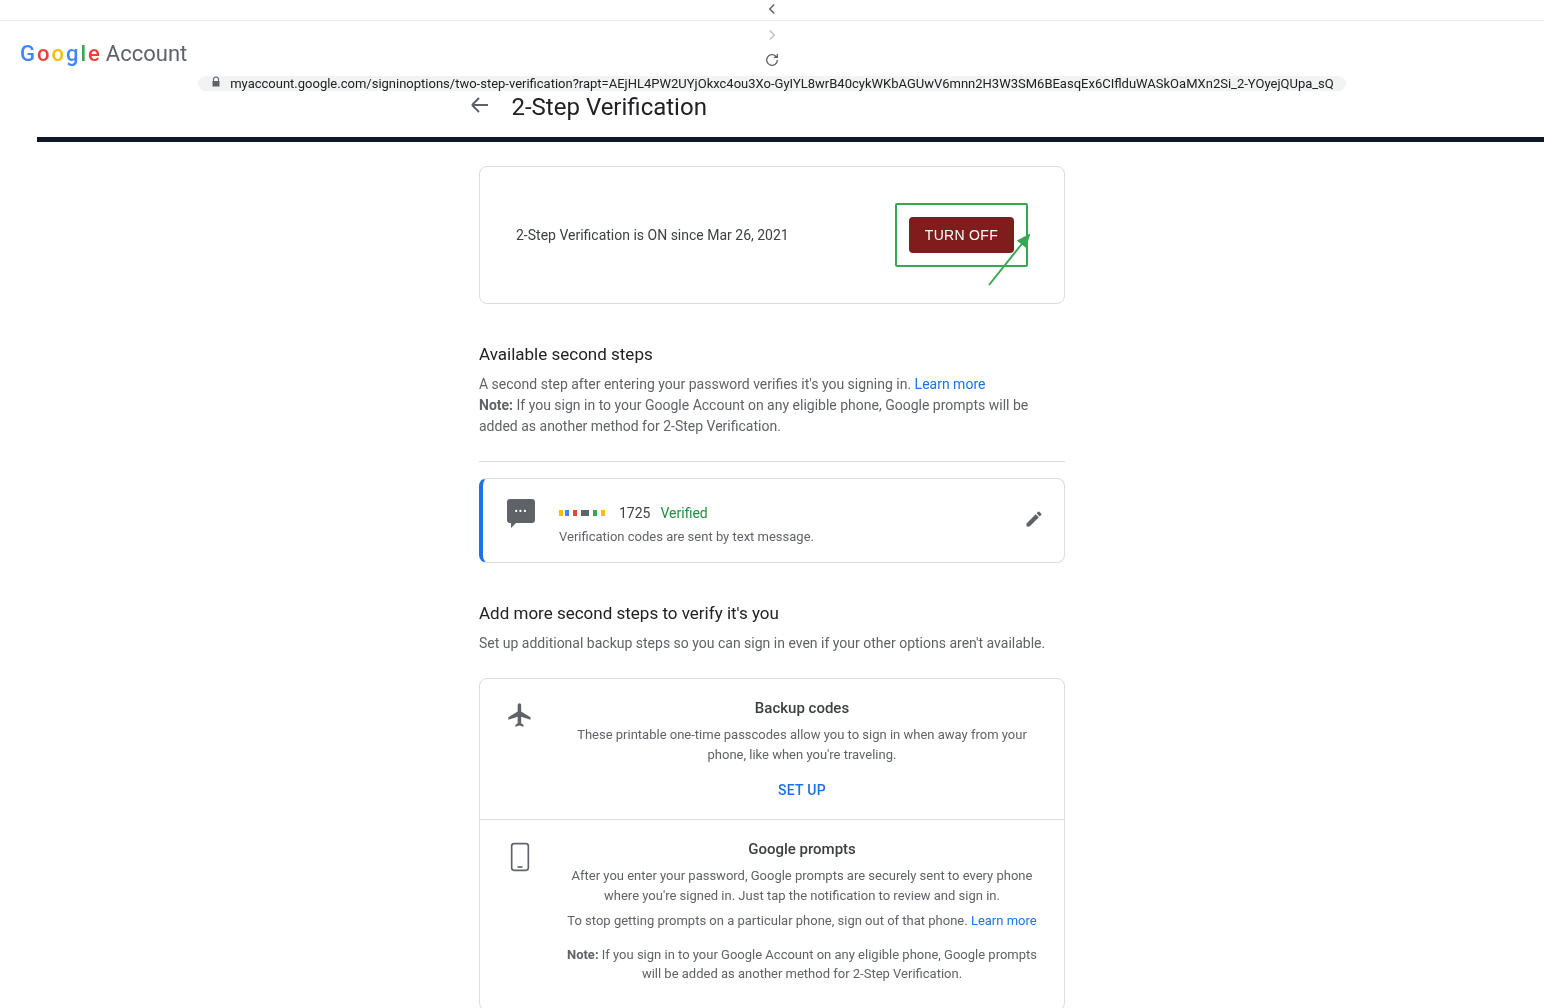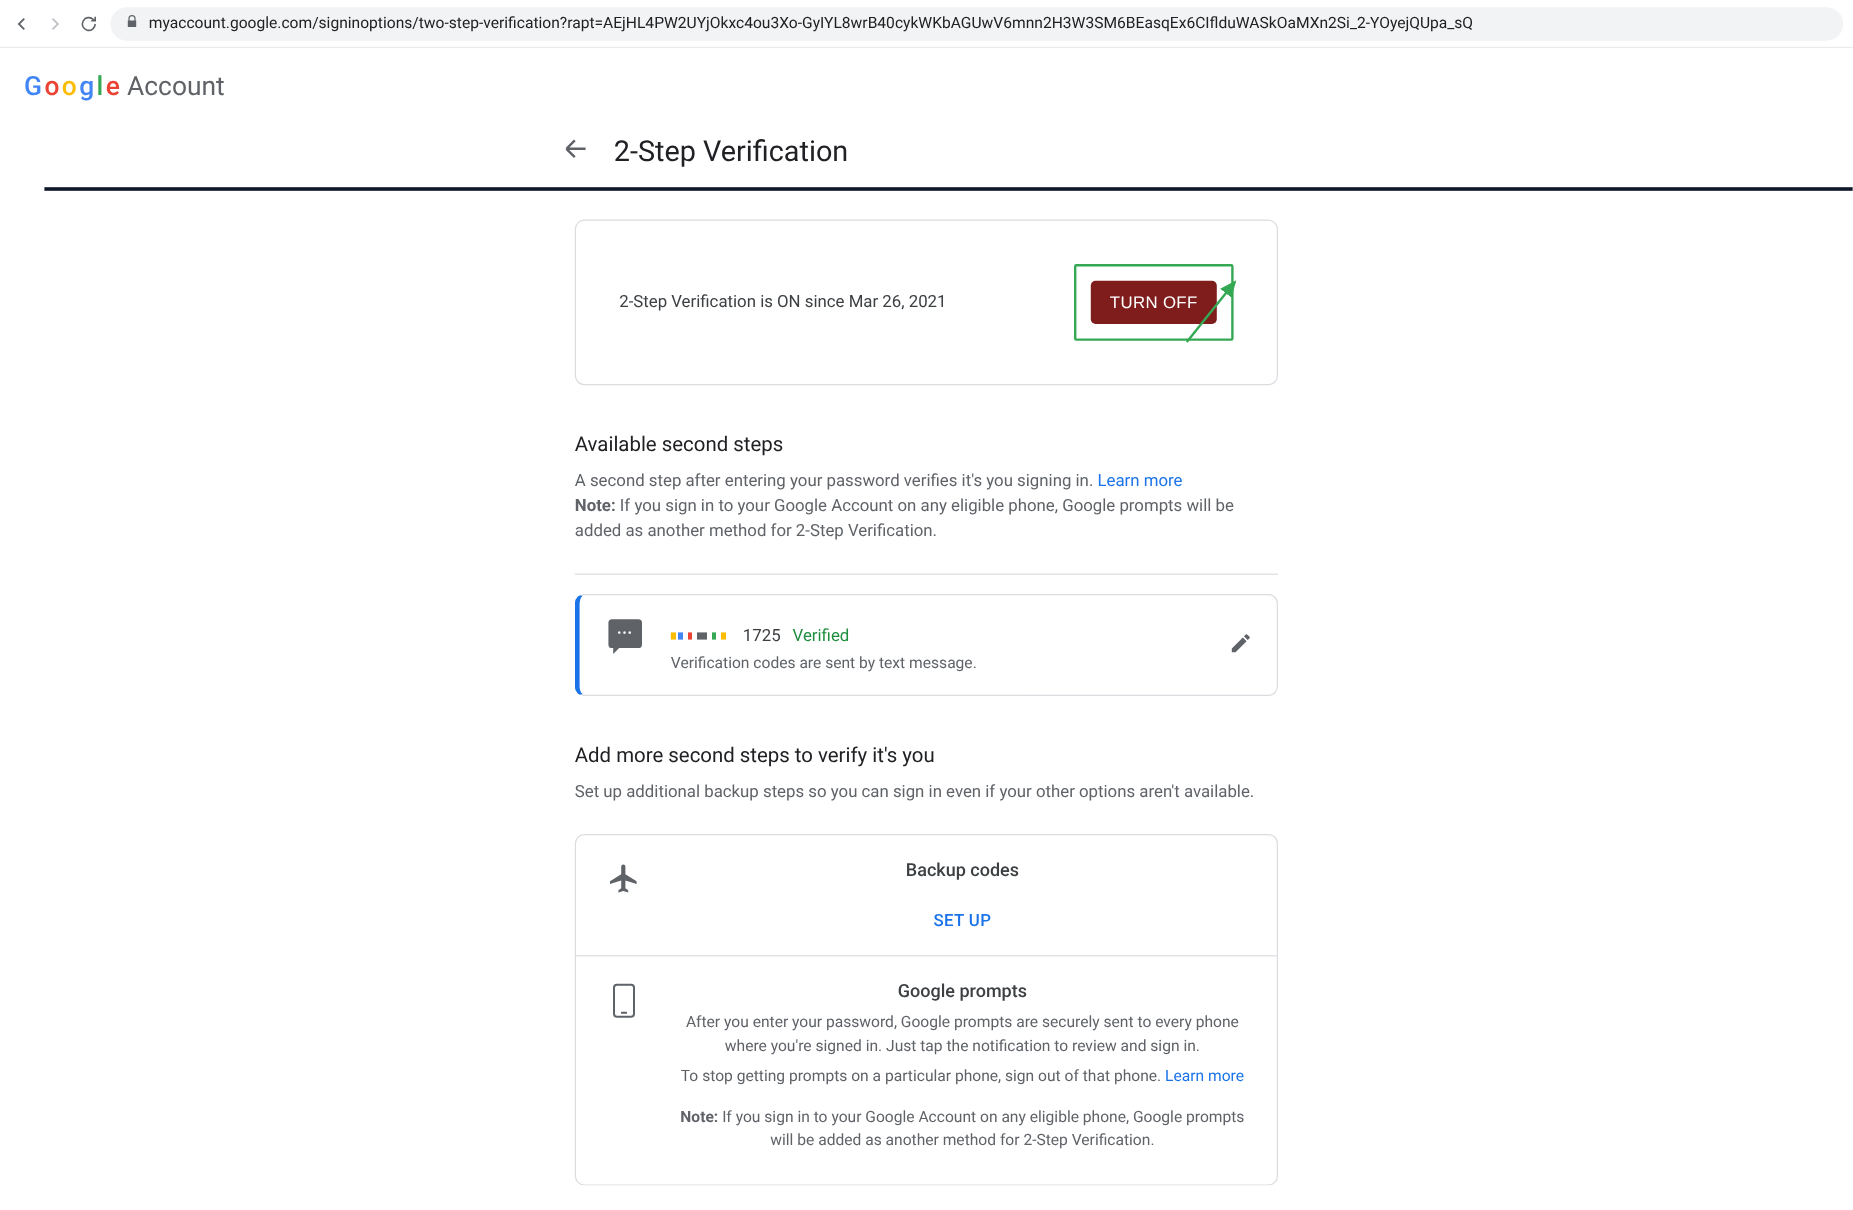--- a/index.html
+++ b/index.html
@@ -1,25 +1,26 @@
 <!DOCTYPE html>
 <html><head>
   <meta charset="utf-8">
   <style>
     * { margin: 0; padding: 0; box-sizing: border-box; }
     body { font-family: 'Google Sans', Roboto, Arial, sans-serif; background: #fff; color: #202124; }
     
     .browser-bar {
       display: flex;
       align-items: center;
-      height: 40px;
+      height: 21px;
       background: #fff;
       border-bottom: 1px solid #e8eaed;
       padding: 0 8px;
       gap: 8px;
+      flex-direction: column;
     }
     .browser-nav-icon {
       width: 20px;
       height: 20px;
       display: flex;
       align-items: center;
       justify-content: center;
       color: #5f6368;
       cursor: pointer;
     }
@@ -57,21 +58,21 @@
     .google-logo .g4 { color: #4285f4; }
     .google-logo .g5 { color: #34a853; }
     .google-logo .g6 { color: #ea4335; }
     .account-word { color: #5f6368; font-size: 22px; margin-left: 4px; font-weight: 400; }
     
     .page-title-bar {
       display: flex;
       align-items: center;
       justify-content: center;
       padding: 8px 0 16px 0;
-      border-bottom: 3px solid #0f172a;
+      border-bottom: 5px solid #0f172a;
       margin-left: 37px;
     }
     .title-container {
       width: 586px;
       margin: 0 auto;
       display: flex;
       align-items: center;
       gap: 20px;
       position: relative;
       left: -30px;
@@ -376,20 +377,21 @@
 
     <div class="more-steps-card">
       <div class="step-row">
         <div class="step-icon">
           <svg width="28" height="28" viewBox="0 0 24 24" fill="currentColor">
               <path d="M21 16v-2l-8-5V3.5a1.5 1.5 0 0 0-3 0V9l-8 5v2l8-2.5V19l-2 1.5V22l3.5-1 3.5 1v-1.5L13 19v-5.5l8 2.5z"></path>
             </svg>
         </div>
         <div class="step-body">
           <div class="step-title">Backup codes</div>
+          <div class="step-desc">These printable one-time passcodes allow you to sign in when away from your phone, like when you're traveling.</div>
           <span class="setup-link">SET UP</span>
         </div>
       </div>
       <div class="step-row">
         <div class="step-icon">
           <svg width="22" height="30" viewBox="0 0 24 36" fill="none" stroke="currentColor" stroke-width="2">
               <rect x="2" y="2" width="20" height="32" rx="3"></rect>
               <line x1="9" y1="30" x2="15" y2="30"></line>
             </svg>
         </div>

